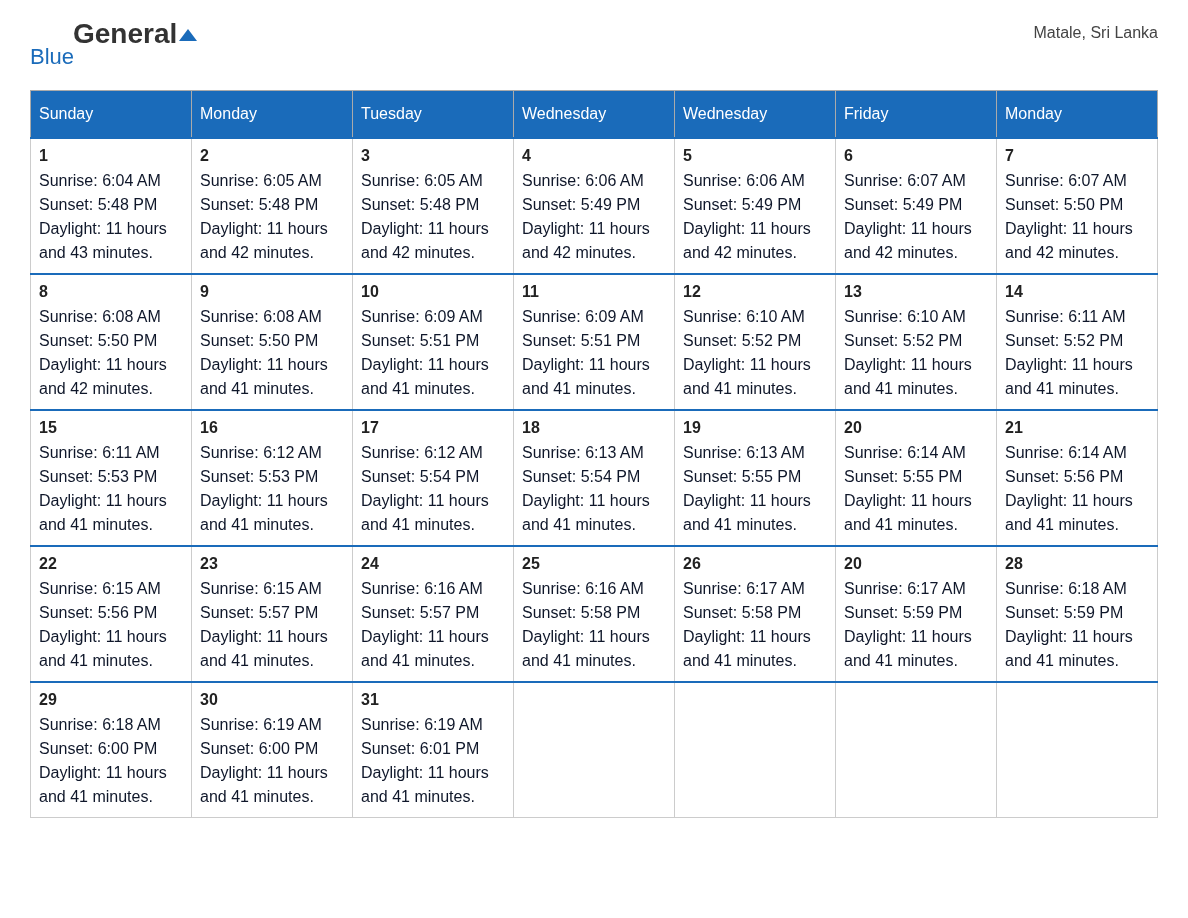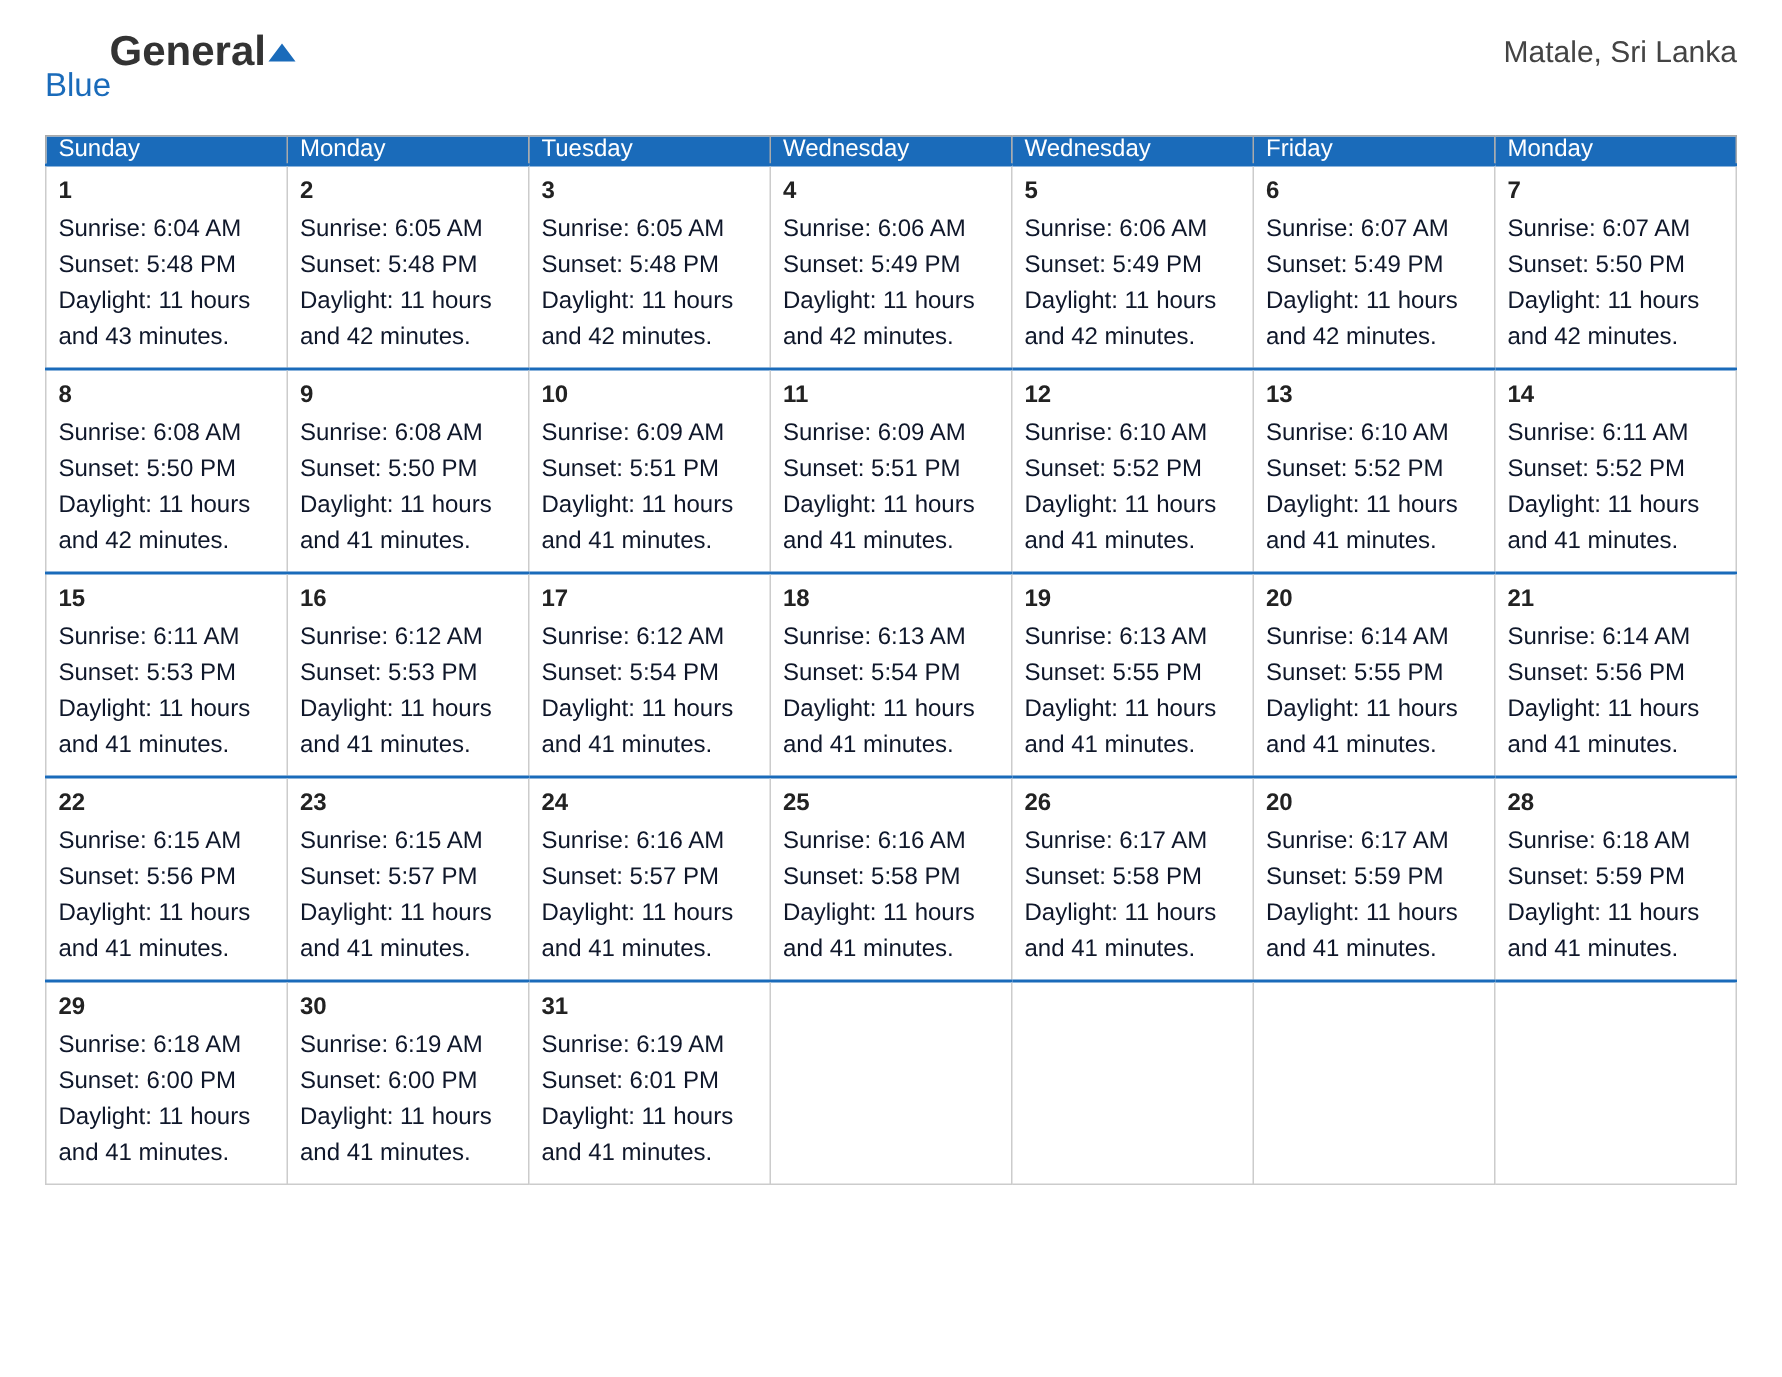--- a/index.html
+++ b/index.html
@@ -36,33 +36,33 @@
     }
     .title-section {
       text-align: right;
     }
     .main-title {
       font-size: 52px;
       font-weight: normal;
       color: #222;
     }
     .subtitle {
-      font-size: 20px;
+      font-size: 16px;
       color: #444;
       margin-top: 4px;
     }
     .calendar-table {
       width: 100%;
       border-collapse: collapse;
       border: 1px solid #aaa;
     }
     .calendar-table th {
       background-color: #1a6bba;
       color: #fff;
-      padding: 0 8px;
+      padding: 14px 8px;
       text-align: left;
       font-size: 16px;
       font-weight: normal;
       border: 1px solid #aaa;
     }
     .calendar-table td {
       vertical-align: top;
       padding: 8px;
       border: 1px solid #ccc;
       width: calc(100% / 7);

